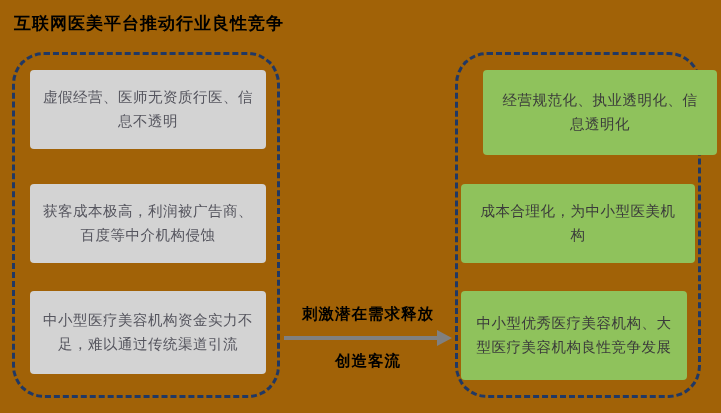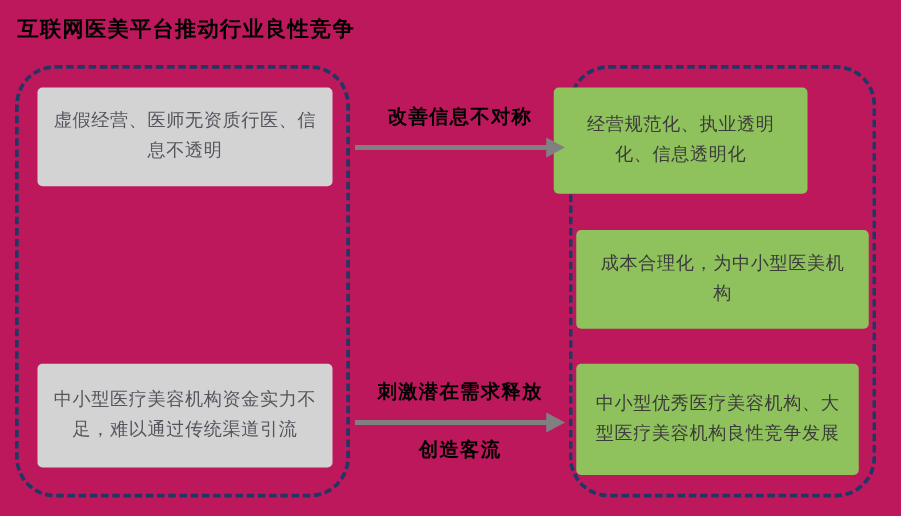--- a/index.html
+++ b/index.html
@@ -1,20 +1,20 @@
 <!DOCTYPE html>
 <html><head>
 <meta charset="utf-8">
 <style>
   html, body { margin: 0; padding: 0; background: #ffffff; }
   .canvas {
     position: relative;
     width: 721px;
     height: 413px;
-    background: #be185d;
+    background: #a16207;
     font-family: "Liberation Sans", "DejaVu Sans", sans-serif;
     overflow: hidden;
   }
   .title {
     position: absolute;
     left: 14px;
     top: 12px;
     font-size: 17px;
     font-weight: bold;
     color: #000000;
@@ -42,21 +42,21 @@
     padding: 8px 13px;
     box-sizing: border-box;
     letter-spacing: 0.5px;
   }
   .box-gray  { background: #d3d3d3; color: #55555e; }
   .box-green { background: #8fc25c; color: #3b3b3b; }
 
   #box-l1 { left: 30px;  top: 70px;  width: 236px; height: 79px; }
   #box-l2 { left: 30px;  top: 184px; width: 236px; height: 79px; }
   #box-l3 { left: 30px;  top: 291px; width: 236px; height: 83px; }
-  #box-r1 { left: 443px; top: 70px;  width: 203px; height: 85px; }
+  #box-r1 { left: 483px; top: 70px;  width: 234px; height: 85px; }
   #box-r2 { left: 461px; top: 184px; width: 234px; height: 79px; }
   #box-r3 { left: 461px; top: 291px; width: 226px; height: 89px; }
 
   .arrow-group {
     position: absolute;
     left: 284px;
     width: 168px;
     text-align: center;
   }
   #arrow-1 { top: 85px; }
@@ -102,41 +102,37 @@
 
   <div class="title">互联网医美平台推动行业良性竞争</div>
 
   <div class="panel panel-left"></div>
 
   <div class="panel panel-right"></div>
 
   <div class="box box-gray" id="box-l1">
     <span>虚假经营、医师无资质行医、信息不透明</span>
   </div>
+  <div class="box box-gray" id="box-l2">
+    <span>获客成本极高，利润被广告商、百度等中介机构侵蚀</span>
+  </div>
   <div class="box box-gray" id="box-l3">
     <span>中小型医疗美容机构资金实力不足，难以通过传统渠道引流</span>
   </div>
 
   <div class="box box-green" id="box-r1">
     <span>经营规范化、执业透明化、信息透明化</span>
   </div>
   <div class="box box-green" id="box-r2">
     <span>成本合理化，为中小型医美机构</span>
   </div>
   <div class="box box-green" id="box-r3">
     <span>中小型优秀医疗美容机构、大型医疗美容机构良性竞争发展</span>
   </div>
 
-  <div class="arrow-group" id="arrow-1">
-    <div class="arrow-label">改善信息不对称</div>
-    <div class="arrow-shape">
-      <div class="arrow-line"></div>
-      <div class="arrow-head"></div>
-    </div>
-  </div>
 
 
   <div class="arrow-group" id="arrow-3">
     <div class="arrow-label">刺激潜在需求释放</div>
     <div class="arrow-shape">
       <div class="arrow-line"></div>
       <div class="arrow-head"></div>
     </div>
     <div class="arrow-label arrow-label-below">创造客流</div>
   </div>

